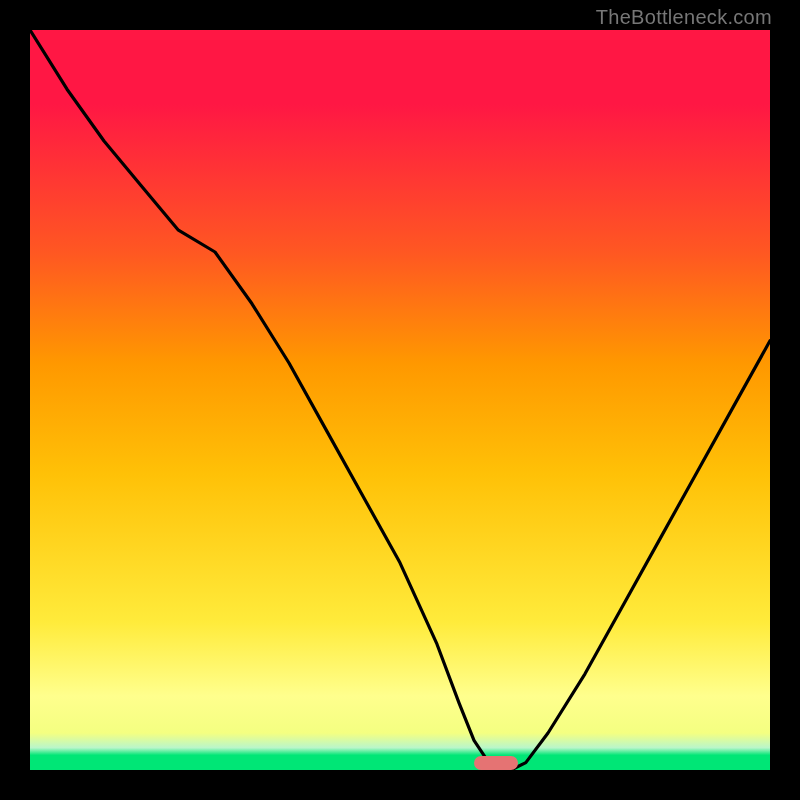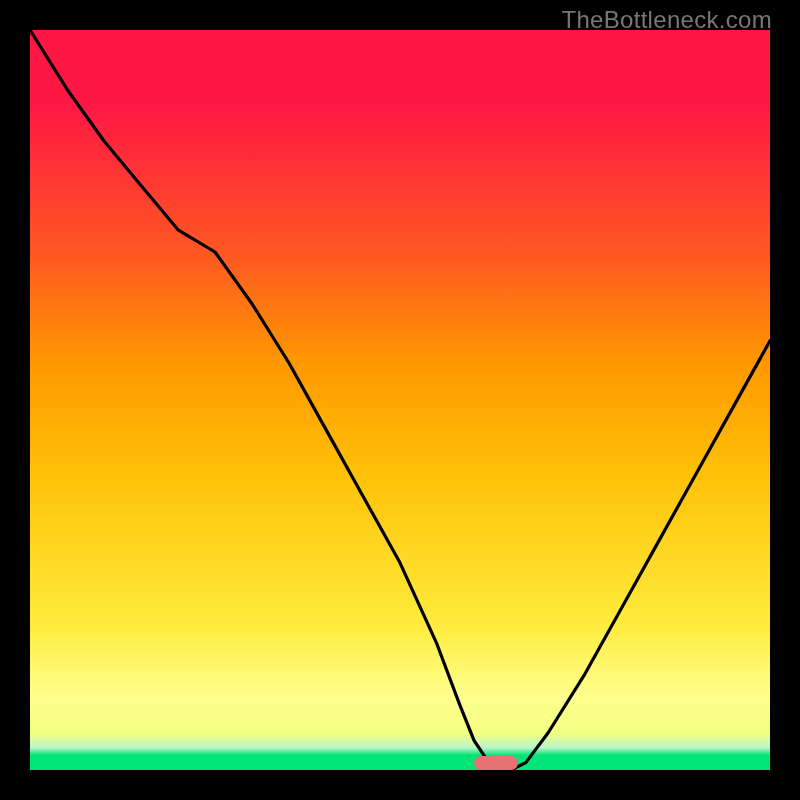--- a/index.html
+++ b/index.html
@@ -35,21 +35,21 @@
       #ff5722 70%,
       #ff1744 90%,
       #ff1744 100%
     );
   }
   .watermark {
     position: absolute;
     top: 6px;
     right: 28px;
     font-family: Arial, Helvetica, sans-serif;
-    font-size: 24px;
+    font-size: 20px;
     color: #777;
     letter-spacing: 0.3px;
   }
   svg.curve {
     position: absolute;
     left: 0;
     top: 0;
     width: 740px;
     height: 740px;
   }

